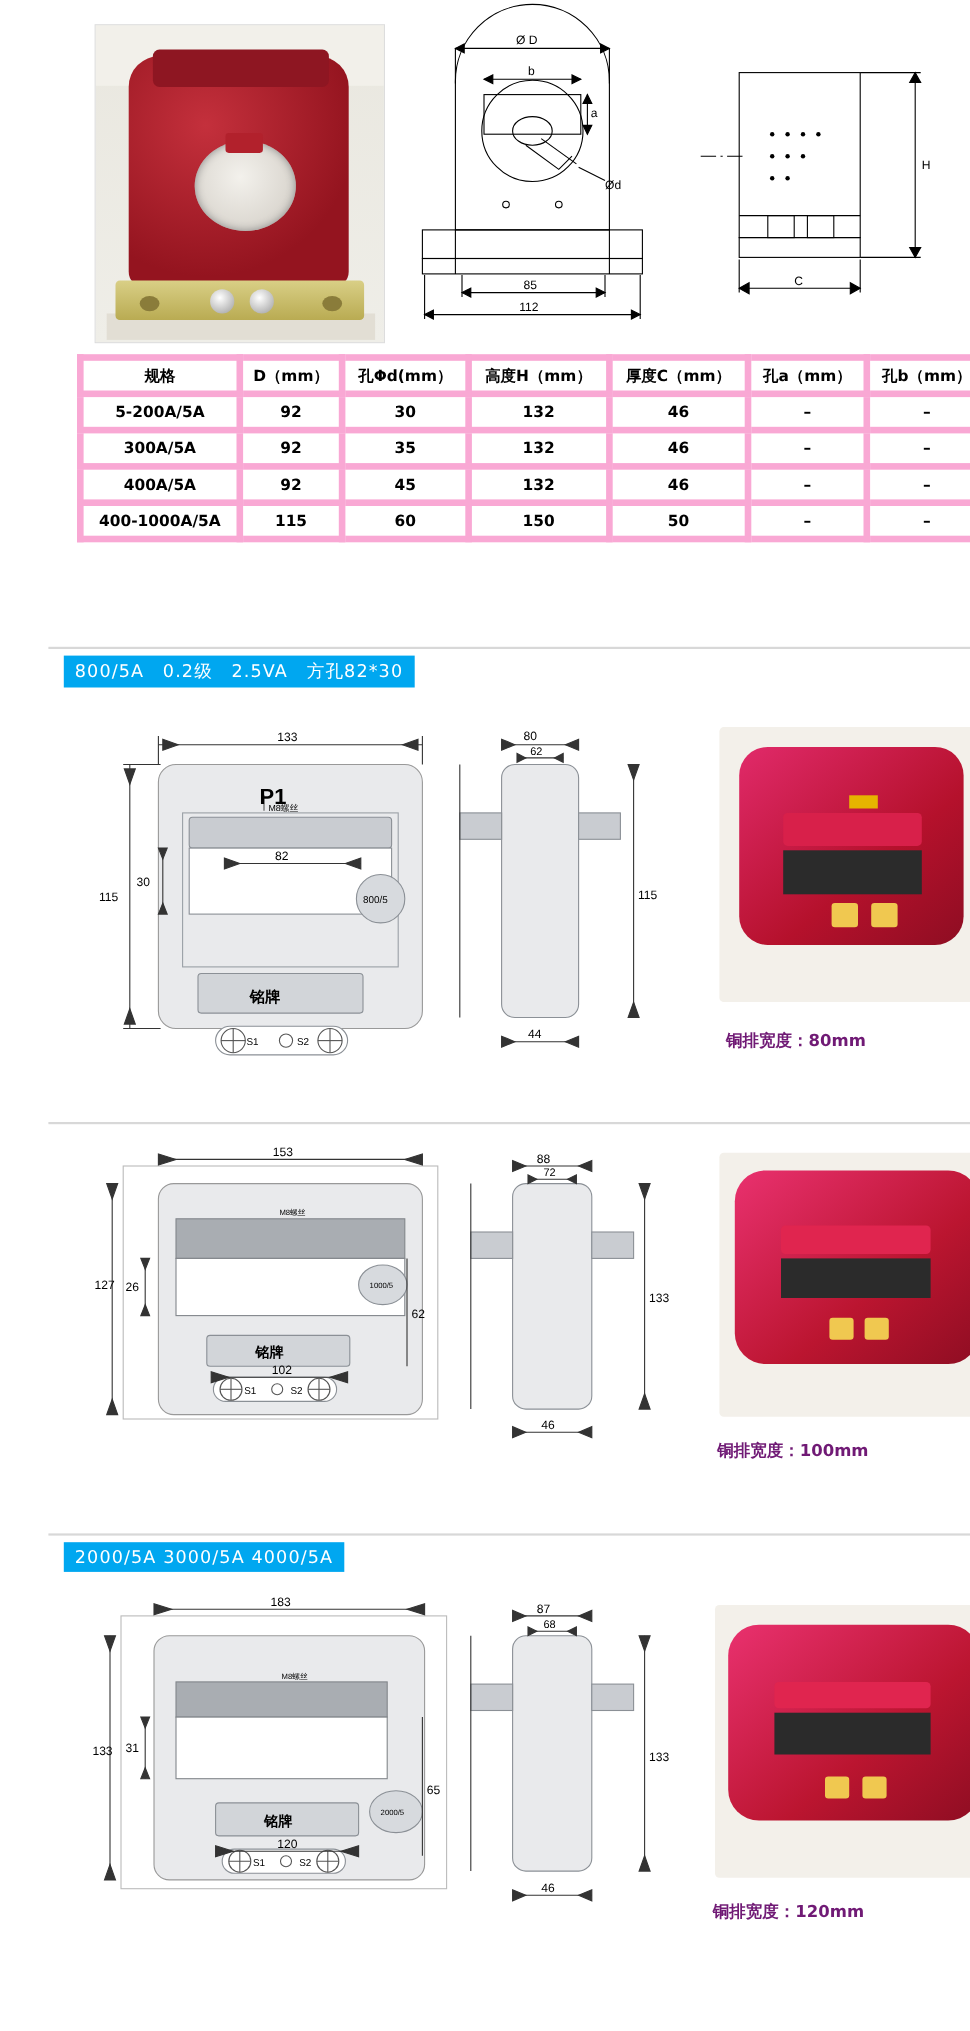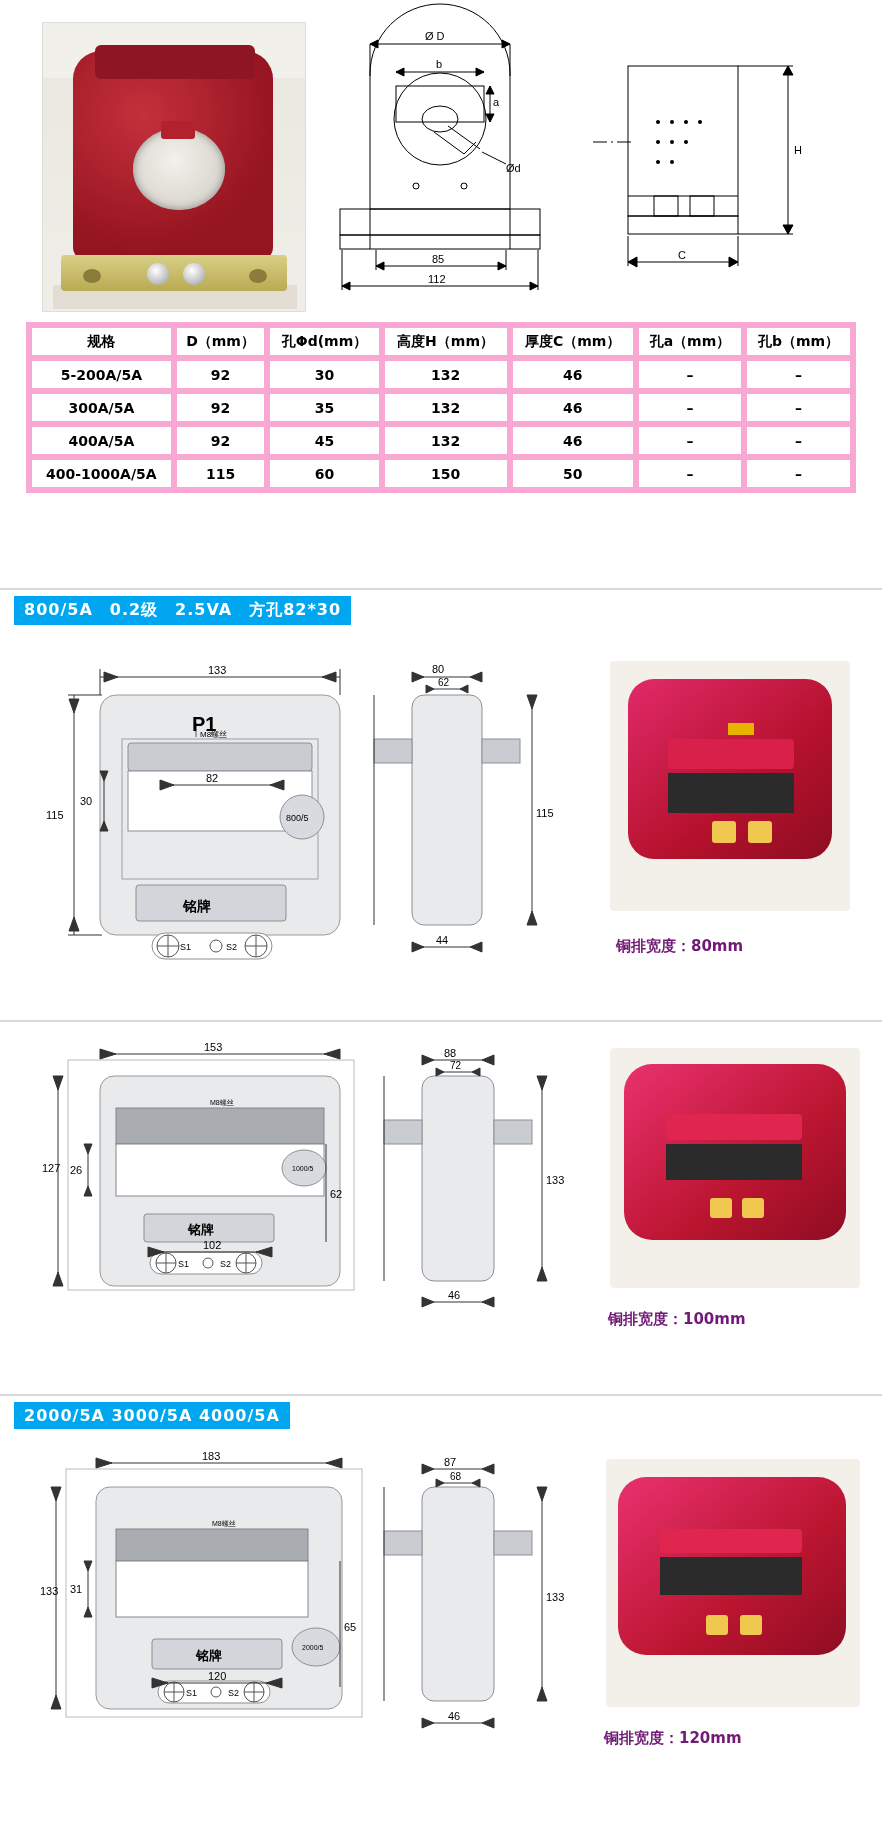--- a/index.html
+++ b/index.html
@@ -1,17 +1,17 @@
 <!DOCTYPE html>
 <html><head>
 <meta charset="utf-8">
 <style>
   html,body{margin:0;padding:0;background:#fff;}
   body{width:882px;font-family:"Liberation Sans","DejaVu Sans",sans-serif;color:#000;}
-  .page{width:762px;position:relative;}
+  .page{width:762px;position:relative;padding-left:44px;}
 
   
   .sec1{position:relative;width:882px;height:588px;border-bottom:2px solid #d8d8d8;}
   .photo{position:absolute;left:42px;top:22px;width:262px;height:288px;background:
      linear-gradient(#e9e7df,#efeee8);border:1px solid #ddd;overflow:hidden;}
   .photo .wall{position:absolute;left:0;top:0;width:100%;height:55px;background:#f2f0ea;}
   .photo .body{position:absolute;left:30px;top:28px;width:200px;height:210px;
      background:radial-gradient(circle at 35% 30%,#c4303c,#94141f 70%);border-radius:28px 28px 14px 14px;}
   .photo .bodyTop{position:absolute;left:52px;top:22px;width:160px;height:34px;background:#8e1622;border-radius:6px;}
   .photo .hole{position:absolute;left:90px;top:105px;width:92px;height:82px;border-radius:50%;
@@ -27,21 +27,21 @@
   .drawA{position:absolute;left:330px;top:14px;width:230px;height:290px;}
   .drawB{position:absolute;left:588px;top:14px;width:250px;height:290px;}
   .dimtxt{font-size:11px;fill:#000;font-family:"Liberation Sans",sans-serif;}
 
   table.spec{position:absolute;left:26px;top:322px;border-collapse:collapse;width:830px;}
   table.spec td,table.spec th{border:6px solid #f9a8d4;height:25px;text-align:center;
      font-size:14px;font-weight:bold;font-family:"DejaVu Sans","Liberation Sans",sans-serif;}
   table.spec th{font-size:14px;}
 
   
-  .bluebar{background:#00a7f0;color:#fff;font-size:16px;font-weight:bold;padding:4px 10px;
+  .bluebar{background:#00a7f0;color:#fff;font-size:16px;font-weight:normal;padding:4px 10px;
      letter-spacing:1px;display:inline-block;font-family:"DejaVu Sans","Liberation Sans",sans-serif;}
   .barwrap{padding:6px 14px 0 14px;}
 
   .sec{position:relative;width:882px;border-bottom:2px solid #d8d8d8;}
   .sec .inner{position:relative;height:100%;}
   .cuwidth{position:absolute;color:#701a75;font-size:15px;font-weight:bold;
      font-family:"DejaVu Sans","Liberation Sans",sans-serif;}
 
   .prodimg{position:absolute;border-radius:4px;}
   .prodimg .blk{position:absolute;}

